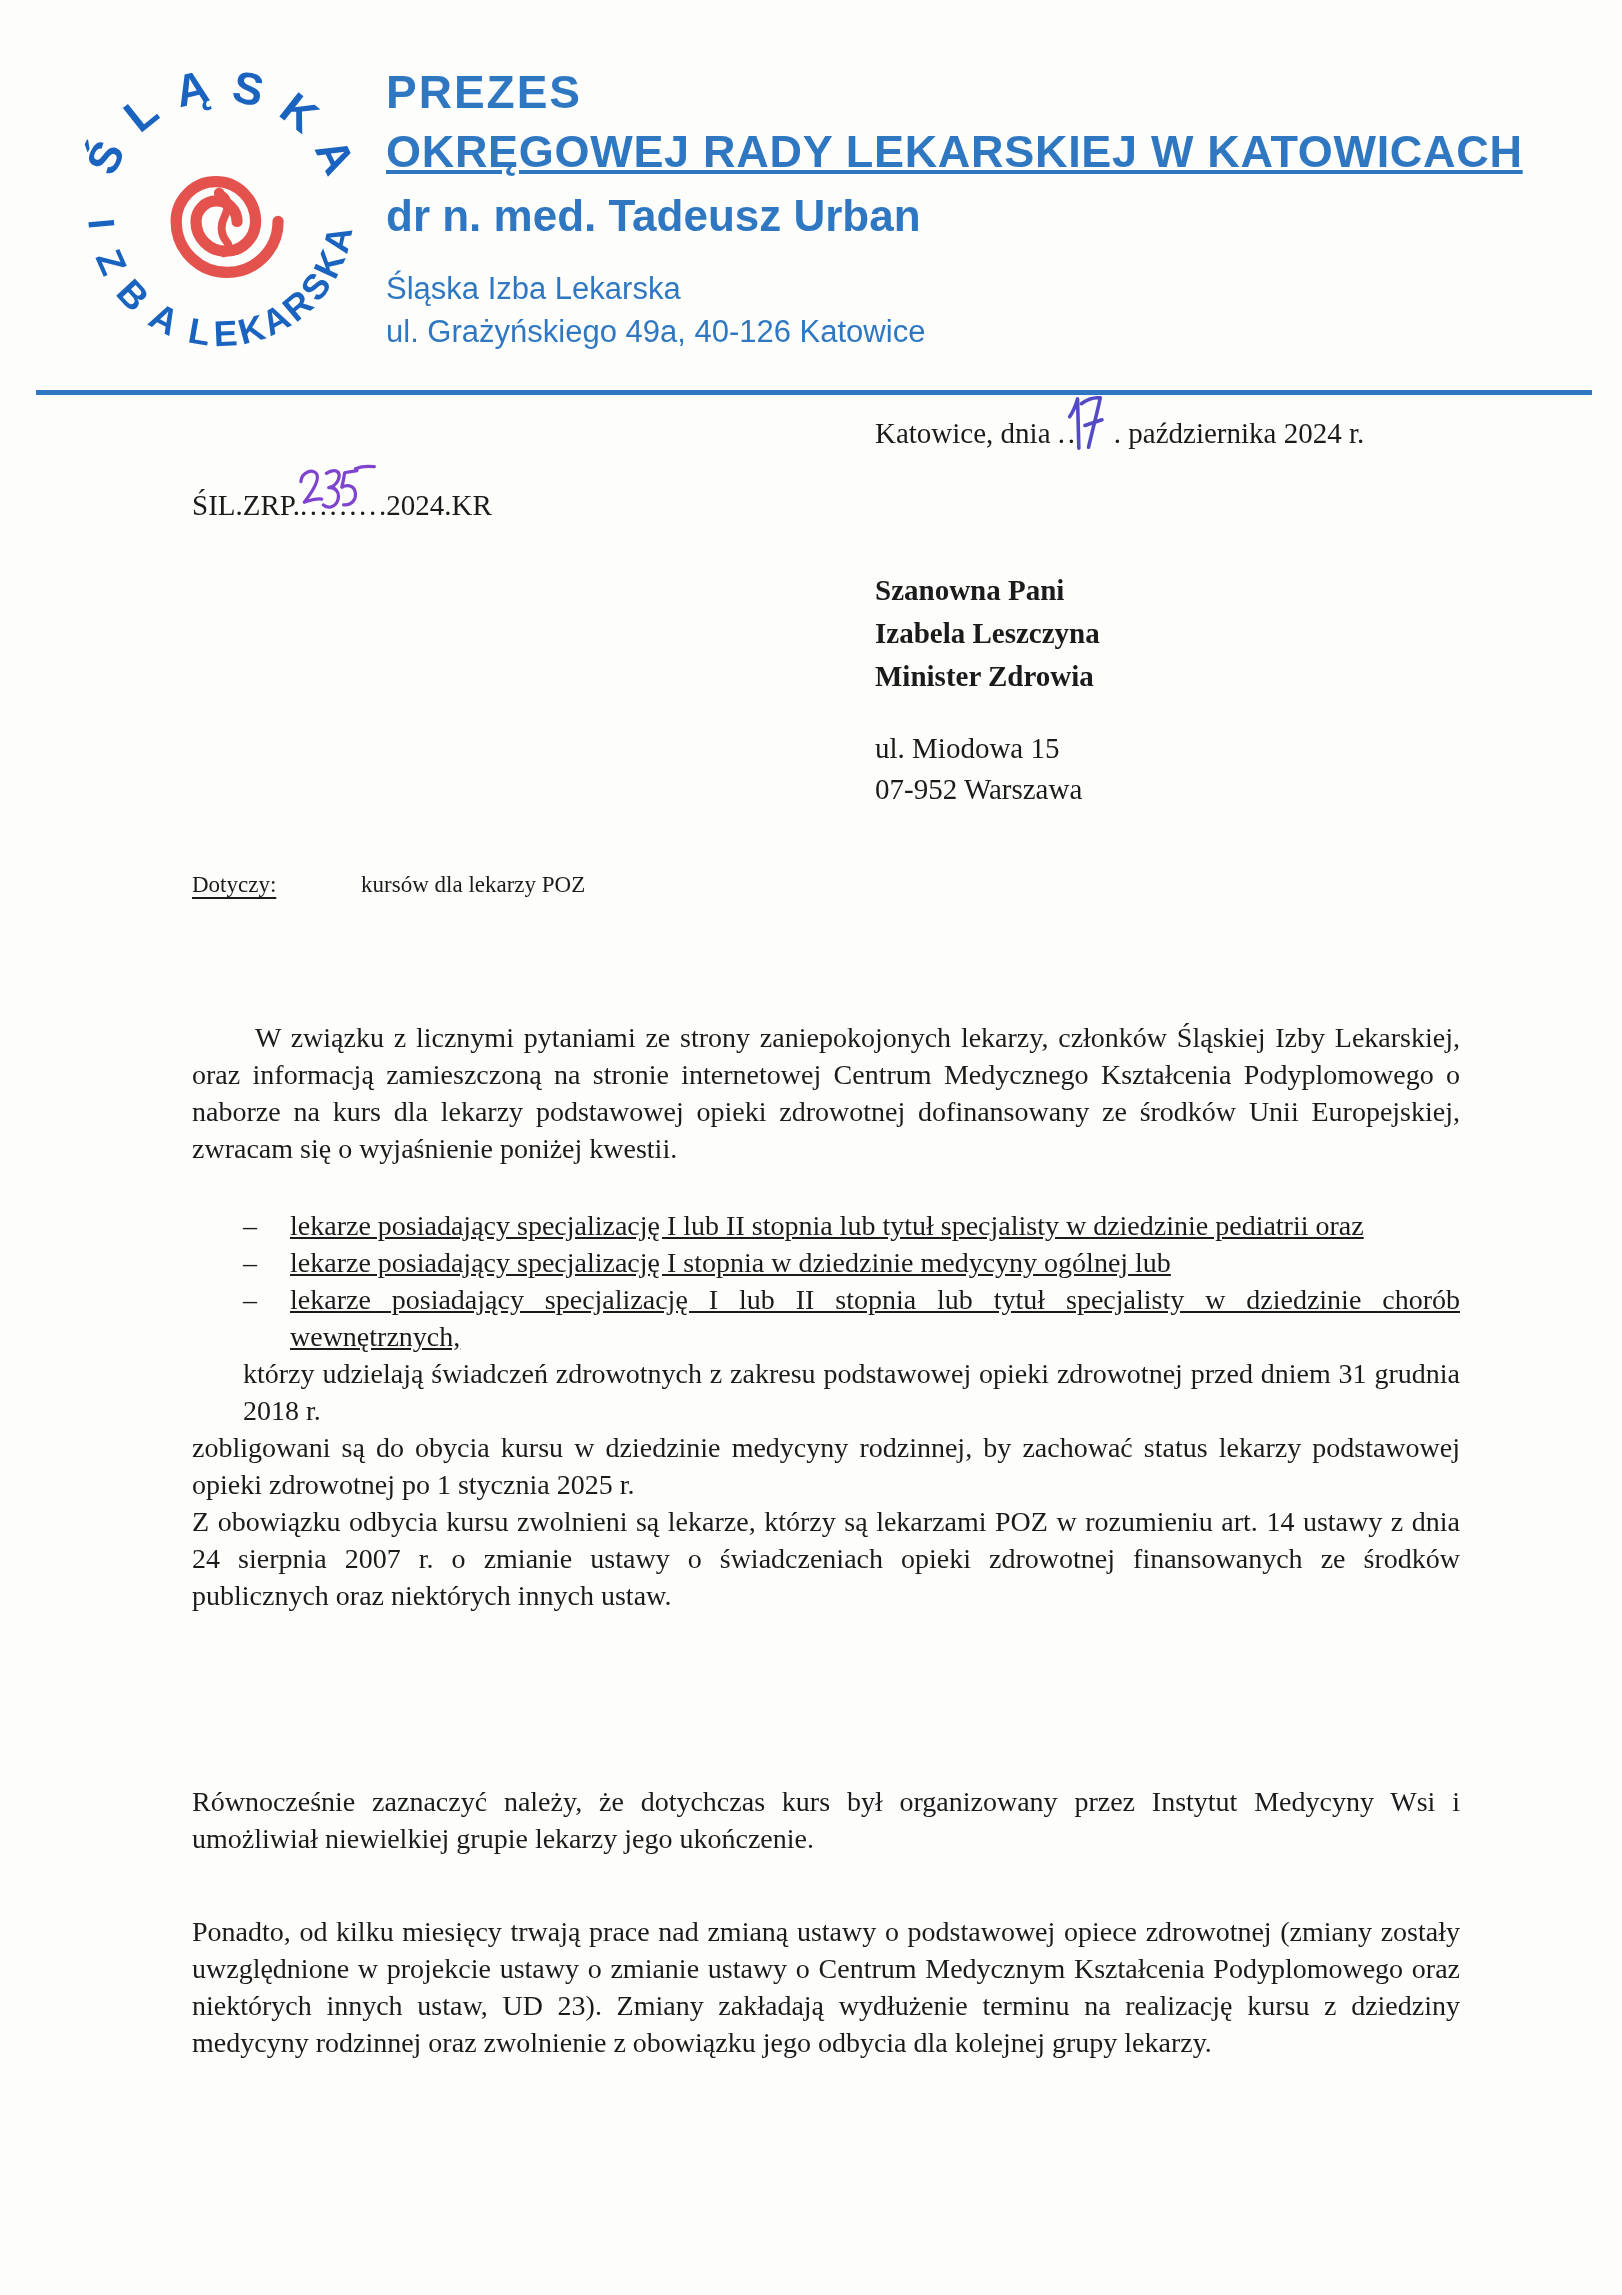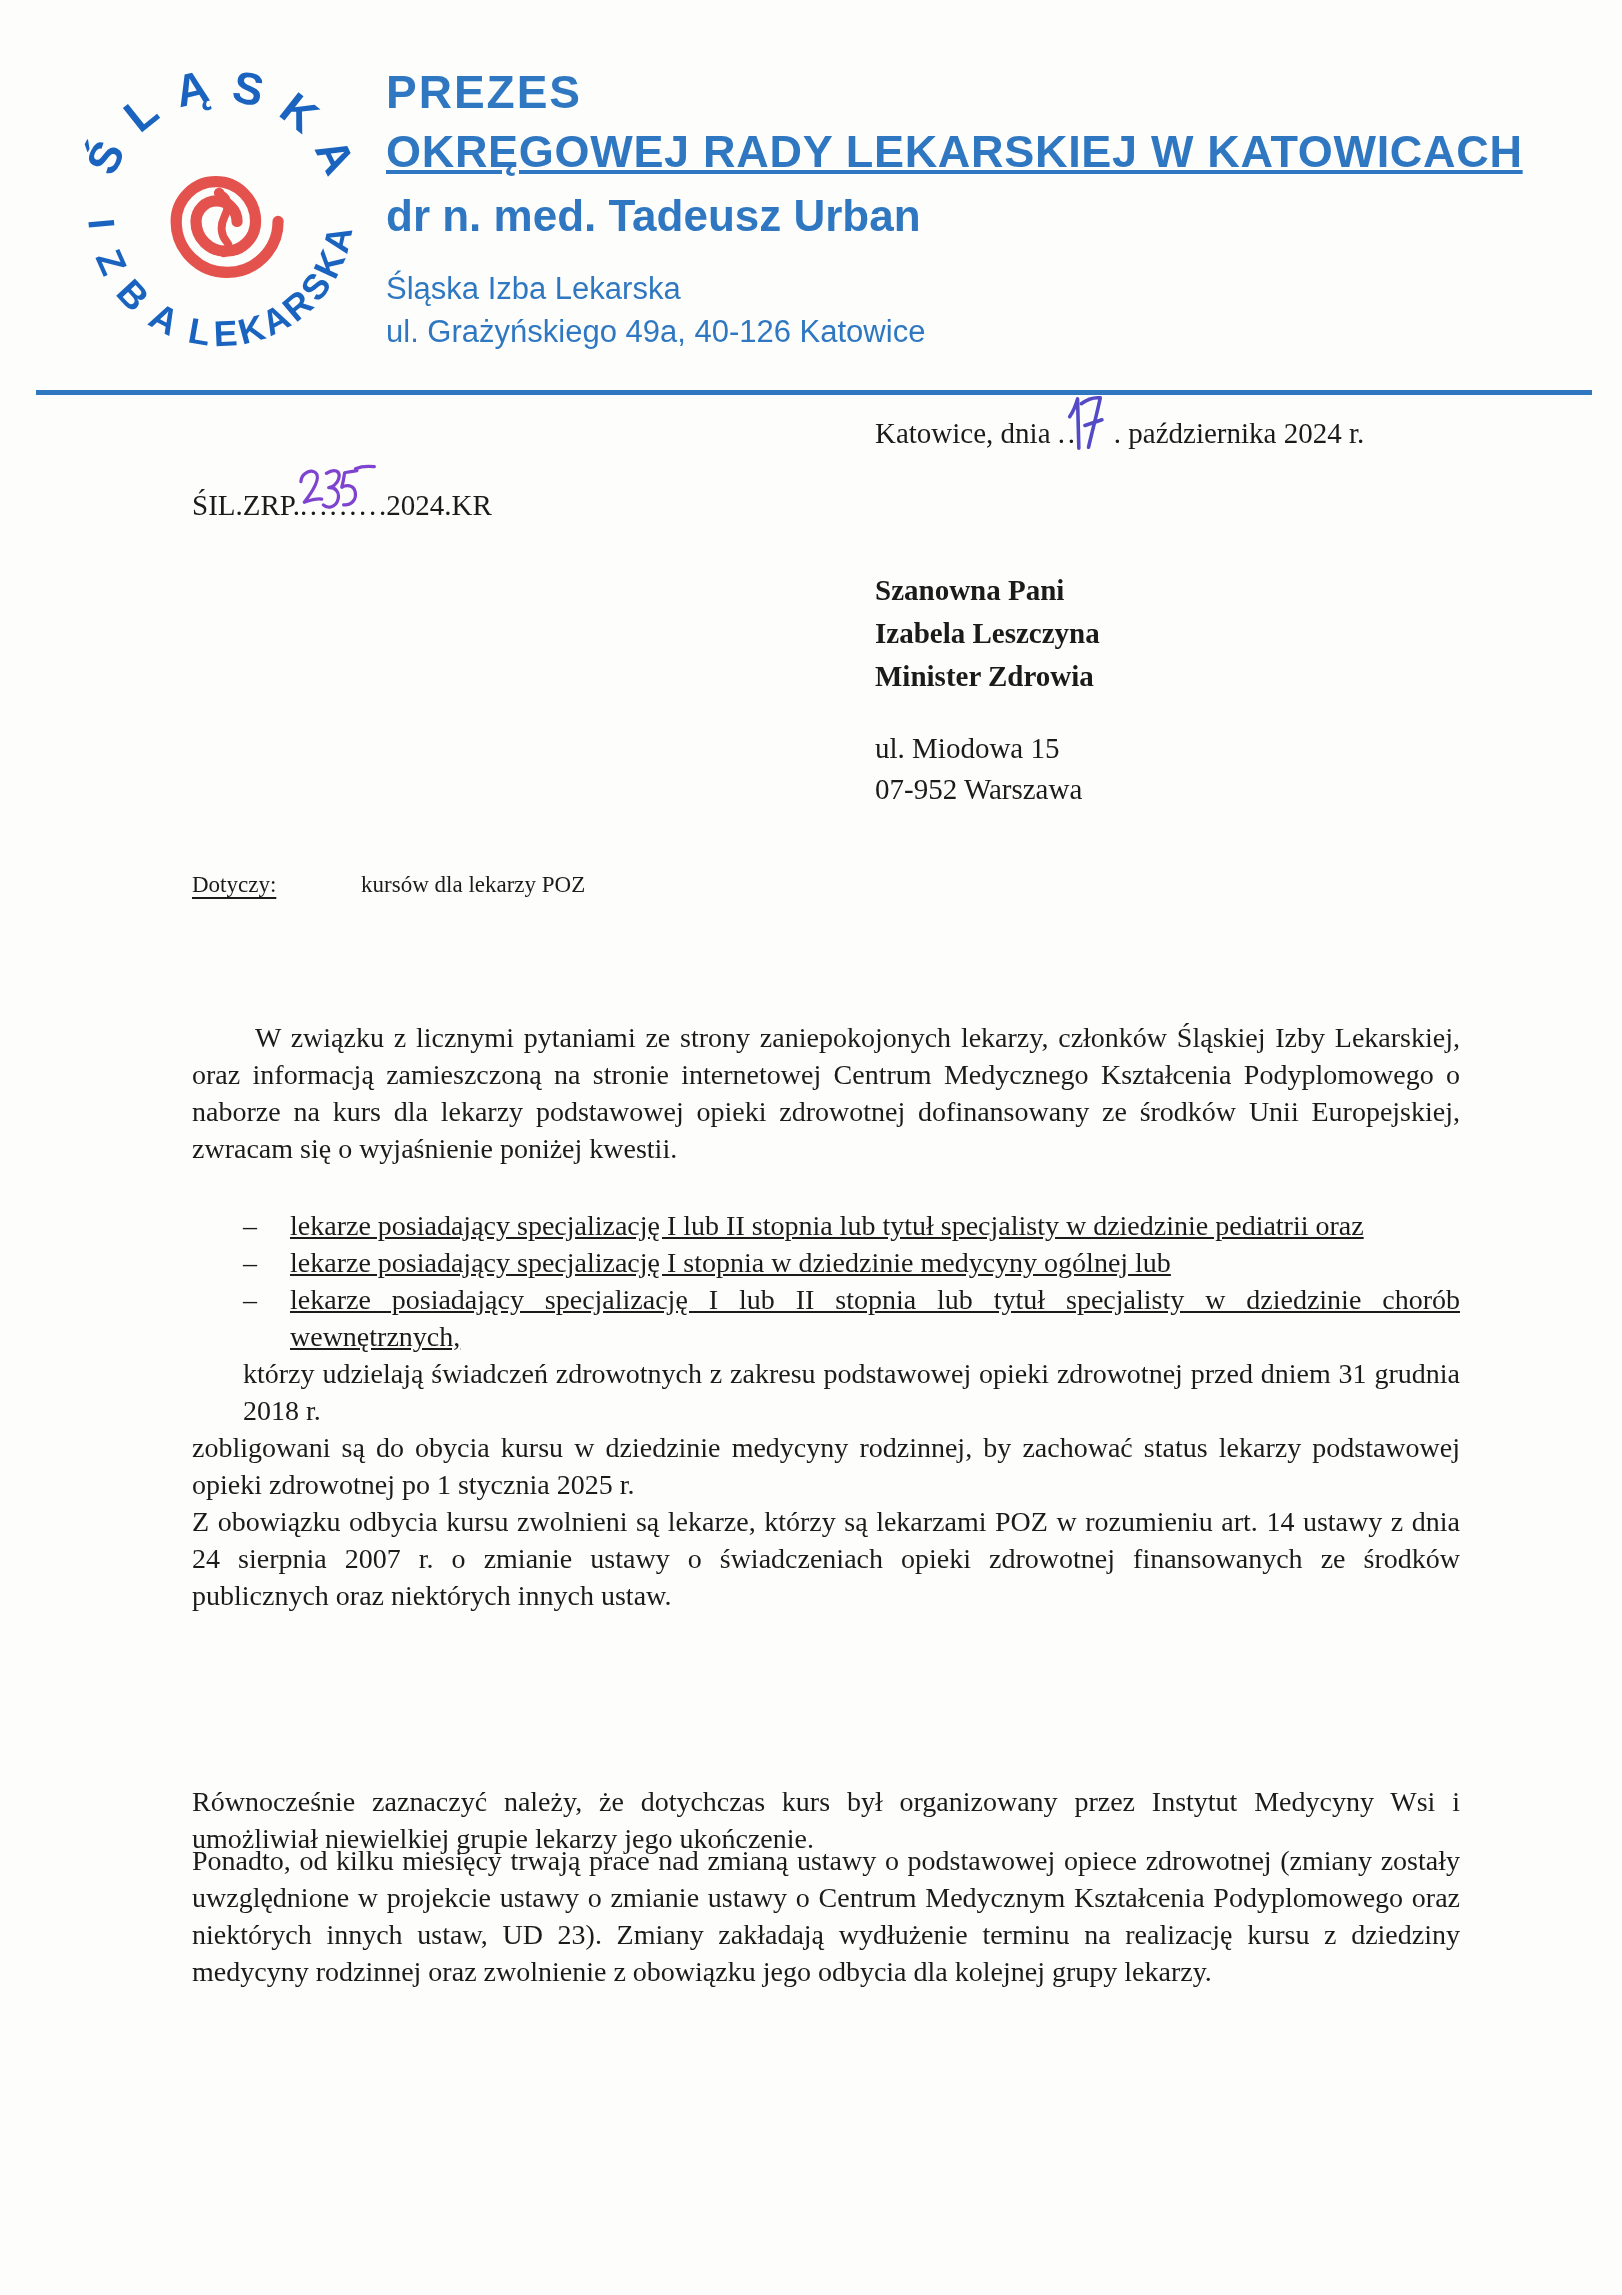--- a/index.html
+++ b/index.html
@@ -48,21 +48,21 @@
   .subject{position:absolute;left:192px;top:872px;font-size:23px;}
   .subject-label{text-decoration:underline;text-underline-offset:4.6px;}
   .subject-text{margin-left:79px;}
   
   .para{position:absolute;left:192px;width:1268px;font-size:28px;line-height:37px;
         text-align:justify;margin:0;}
   .p1{top:1019px;}
   .indent{text-indent:63px;}
   .p2{top:1207px;}
   .p3{top:1783px;}
-  .p4{top:1842px;font-family:Liberation Serif, serif;}
+  .p4{top:1913px;font-family:Liberation Serif, serif;}
   .li{padding-left:98px;text-indent:-47px;text-decoration:underline;}
   .dash{display:inline-block;width:47px;text-indent:0;}
   .cont{margin-left:51px;}
 </style>
 </head>
 <body>
 
 <div class="page">
 
   <svg class="logo" viewBox="0 0 470 470">

